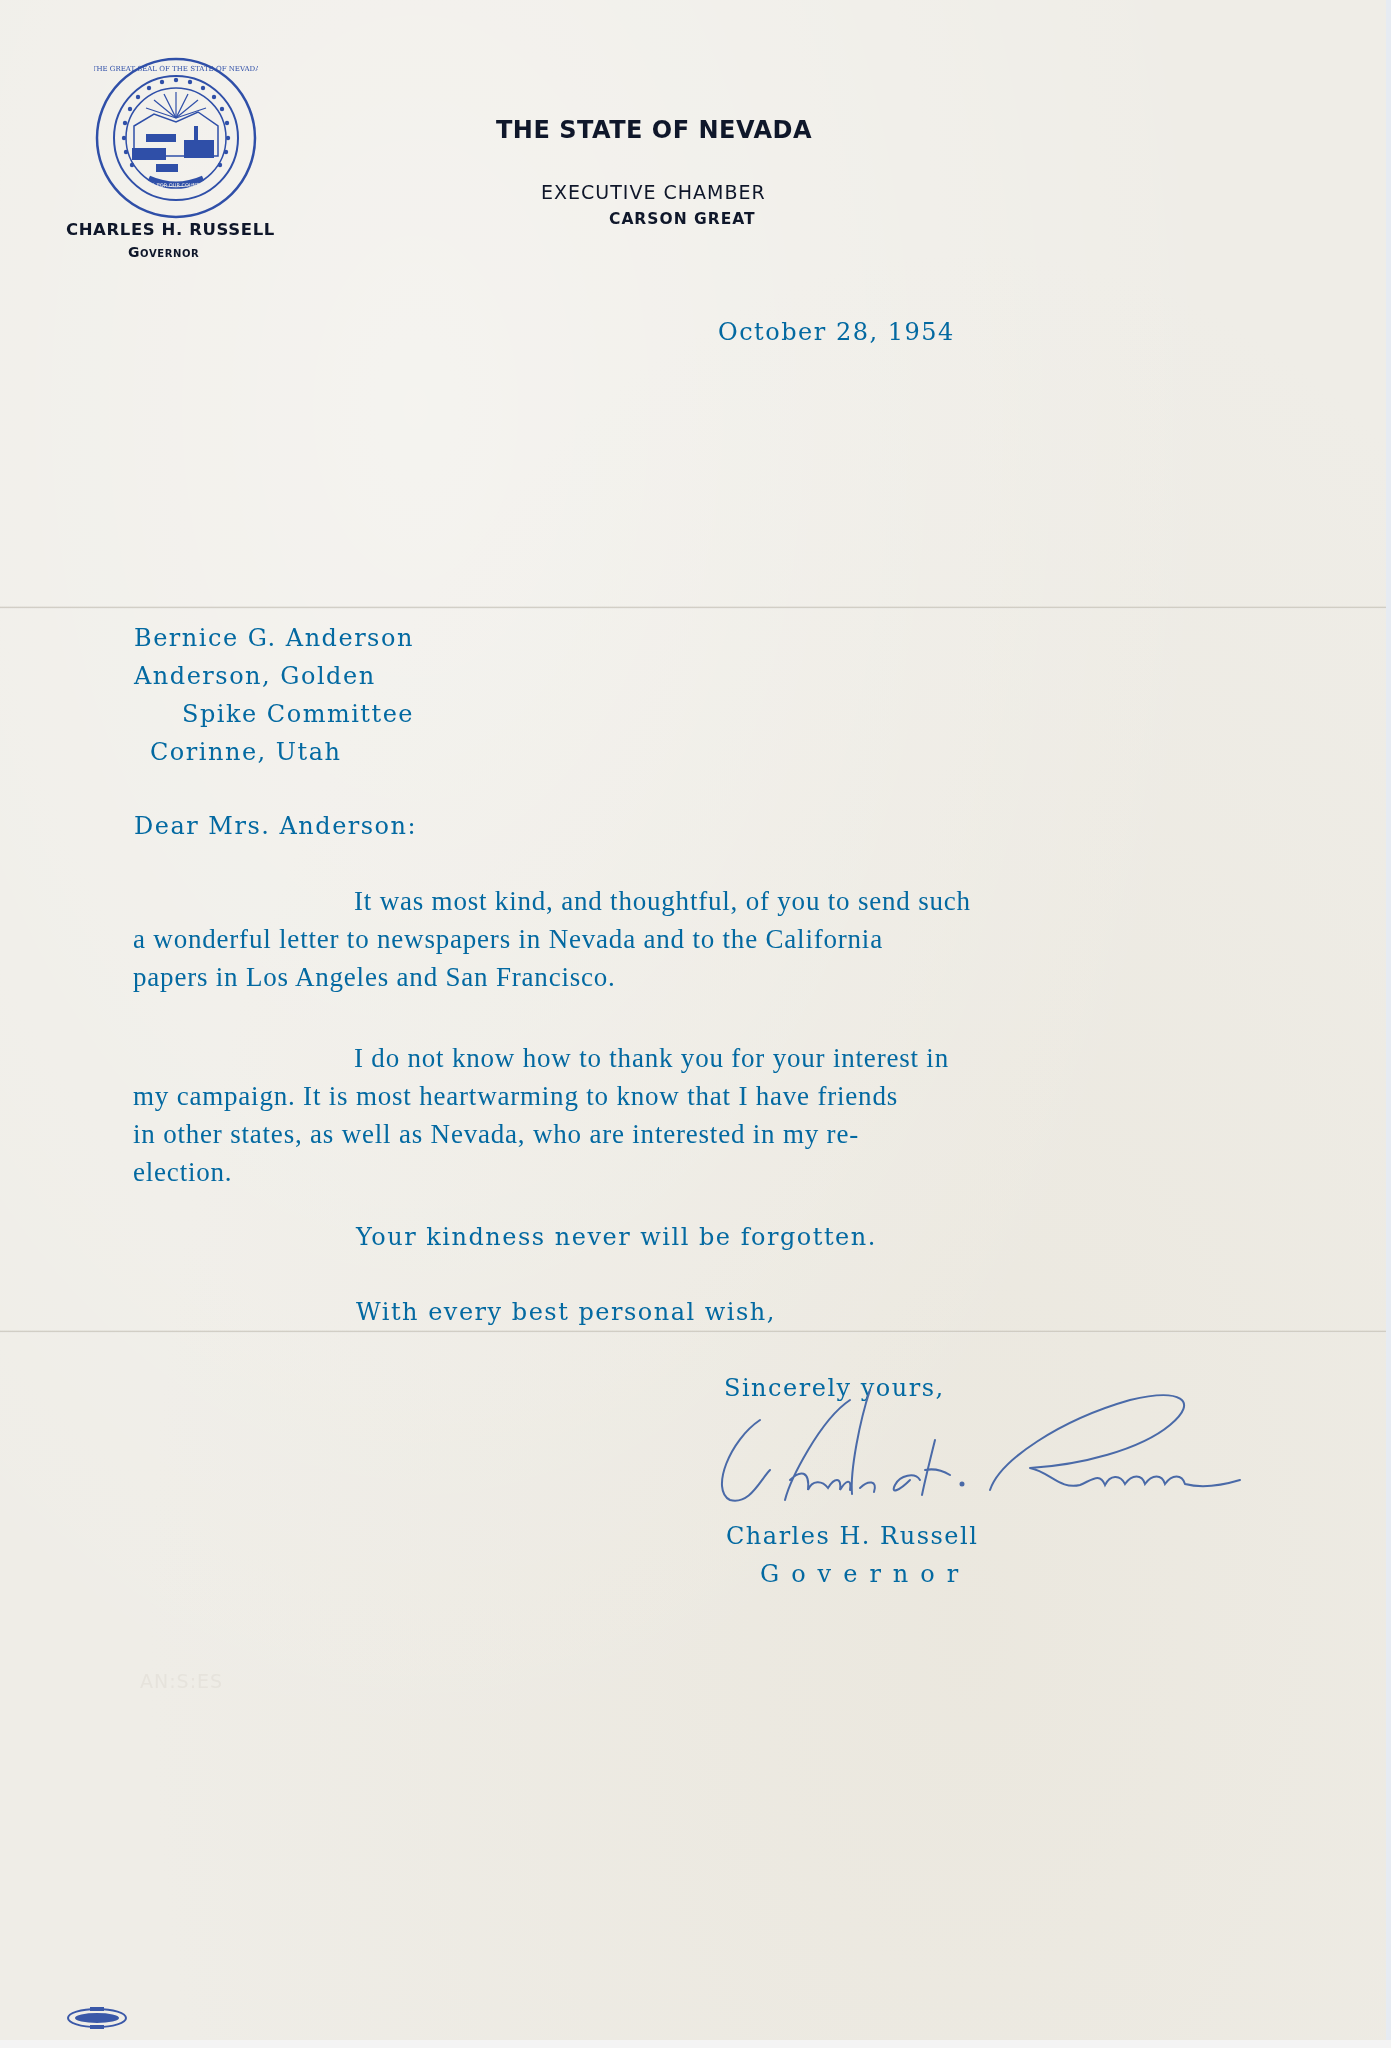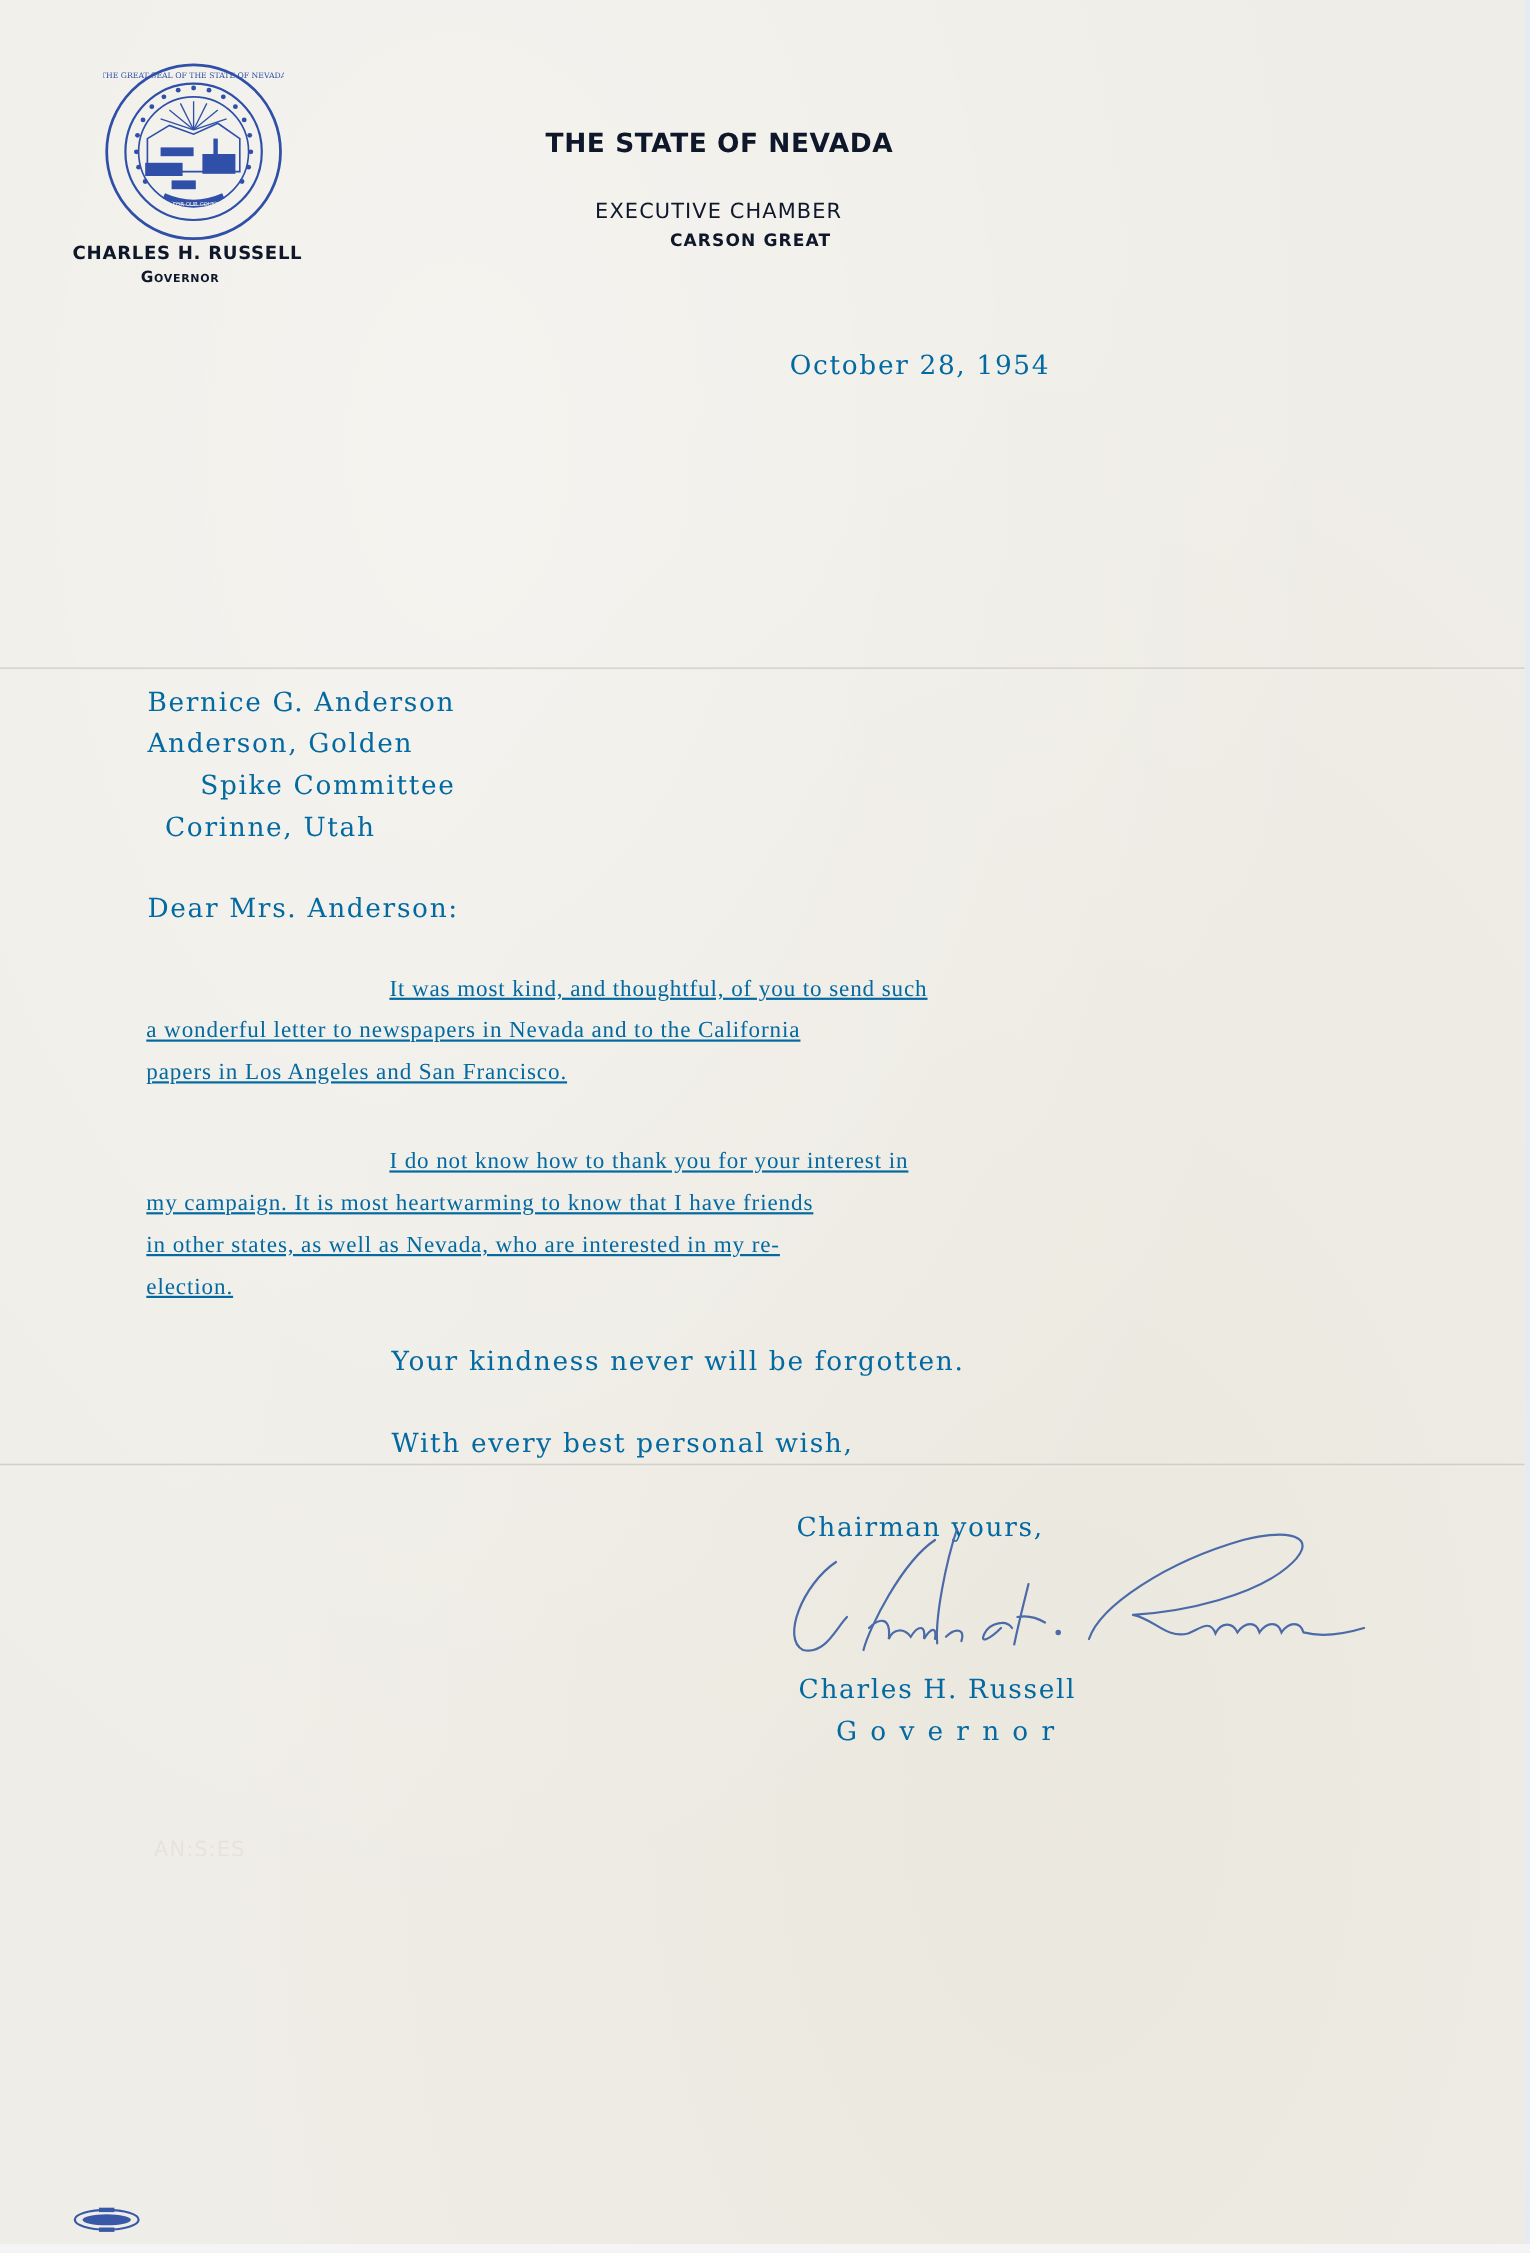--- a/index.html
+++ b/index.html
@@ -23,21 +23,21 @@
 
   .lh { position: absolute; color: #0f172a; font-family: "DejaVu Sans", sans-serif; font-weight: bold; white-space: nowrap; }
   .seal { position: absolute; left: 94px; top: 56px; width: 164px; height: 164px; }
   .gov-name { left: 66px; top: 220px; font-size: 16.5px; letter-spacing: 0.6px; }
   .gov-title { left: 128px; top: 244px; font-size: 14px; letter-spacing: 0.6px; font-variant: small-caps; }
   .state { left: 496px; top: 116px; font-size: 24px; letter-spacing: 0.5px; }
   .chamber { left: 541px; top: 155px; font-size: 19px; font-weight: normal; letter-spacing: 1px; margin-top: 26px; }
   .city { left: 609px; top: 210px; font-size: 15.5px; letter-spacing: 1px; }
 
   .tw { position: absolute; color: #0369a1; font-family: "DejaVu Serif", serif; font-size: 24px; white-space: nowrap; letter-spacing: 1.5px; }
-  .tw.cond { font-family: "Liberation Serif", serif; font-size: 21px; letter-spacing: 0.8px; text-decoration: underline; }
+  .tw.cond { font-family: "Liberation Serif", serif; font-size: 27px; letter-spacing: 0.8px; }
   .date { left: 718px; top: 318px; }
   .addr { left: 134px; }
   .a1 { top: 624px; } .a2 { top: 662px; } .a3 { top: 700px; left: 158px; margin-left: 24px; } .a4 { top: 738px; margin-left: 16px; }
   .salutation { left: 134px; top: 812px; }
   .p { left: 133px; }
   .p1l1 { left: 354px; top: 886px; } .p1l2 { top: 924px; } .p1l3 { top: 962px; }
   .p2l1 { left: 354px; top: 1043px; } .p2l2 { top: 1081px; } .p2l3 { top: 1119px; } .p2l4 { top: 1157px; }
   .kind { left: 356px; top: 1223px; }
   .wish { left: 356px; top: 1298px; }
   .sincerely { left: 724px; top: 1374px; }
@@ -127,21 +127,21 @@
 
 <div>
   <div class="tw cond p p2l1">I do not know how to thank you for your interest in</div>
   <div class="tw cond p p2l2">my campaign.  It is most heartwarming to know that I have friends</div>
   <div class="tw cond p p2l3">in other states, as well as Nevada, who are interested in my re-</div>
   <div class="tw cond p p2l4">election.</div>
 </div>
 
 <div class="tw kind">Your kindness never will be forgotten.</div>
 <div class="tw wish">With every best personal wish,</div>
-<div class="tw sincerely">Chairman yours,</div>
+<div class="tw sincerely">Sincerely yours,</div>
 
 <svg class="signature" viewBox="0 0 580 140">
   <g fill="none" stroke="#4a6aa8" stroke-width="2" stroke-linecap="round">
     <path d="M60 40 C30 60 10 110 30 120 C50 125 60 100 70 90"></path>
     <path d="M150 20 C120 40 90 100 85 120 M90 100 C100 90 110 90 108 110 C112 100 122 100 128 108 C134 98 142 96 140 110 C146 100 152 98 150 110 M170 10 C160 40 150 90 152 114 M160 108 C168 100 178 100 174 112"></path>
     <path d="M210 100 C200 110 190 115 195 105 C200 95 215 92 220 100 M235 60 C230 80 225 100 222 115 M225 90 C235 88 245 92 250 95"></path>
     <circle cx="262" cy="104" r="1.5" fill="#4a6aa8"></circle>
     <path d="M290 110 C300 80 360 40 430 20 C480 8 500 20 470 45 C440 70 380 85 330 88 M330 88 C350 92 360 110 380 105 C392 100 400 92 405 105 C410 95 420 94 425 104 C432 94 442 94 445 104 C452 94 462 94 465 104 C472 94 482 94 485 104 C500 108 520 106 540 100"></path>
   </g>
 </svg>

